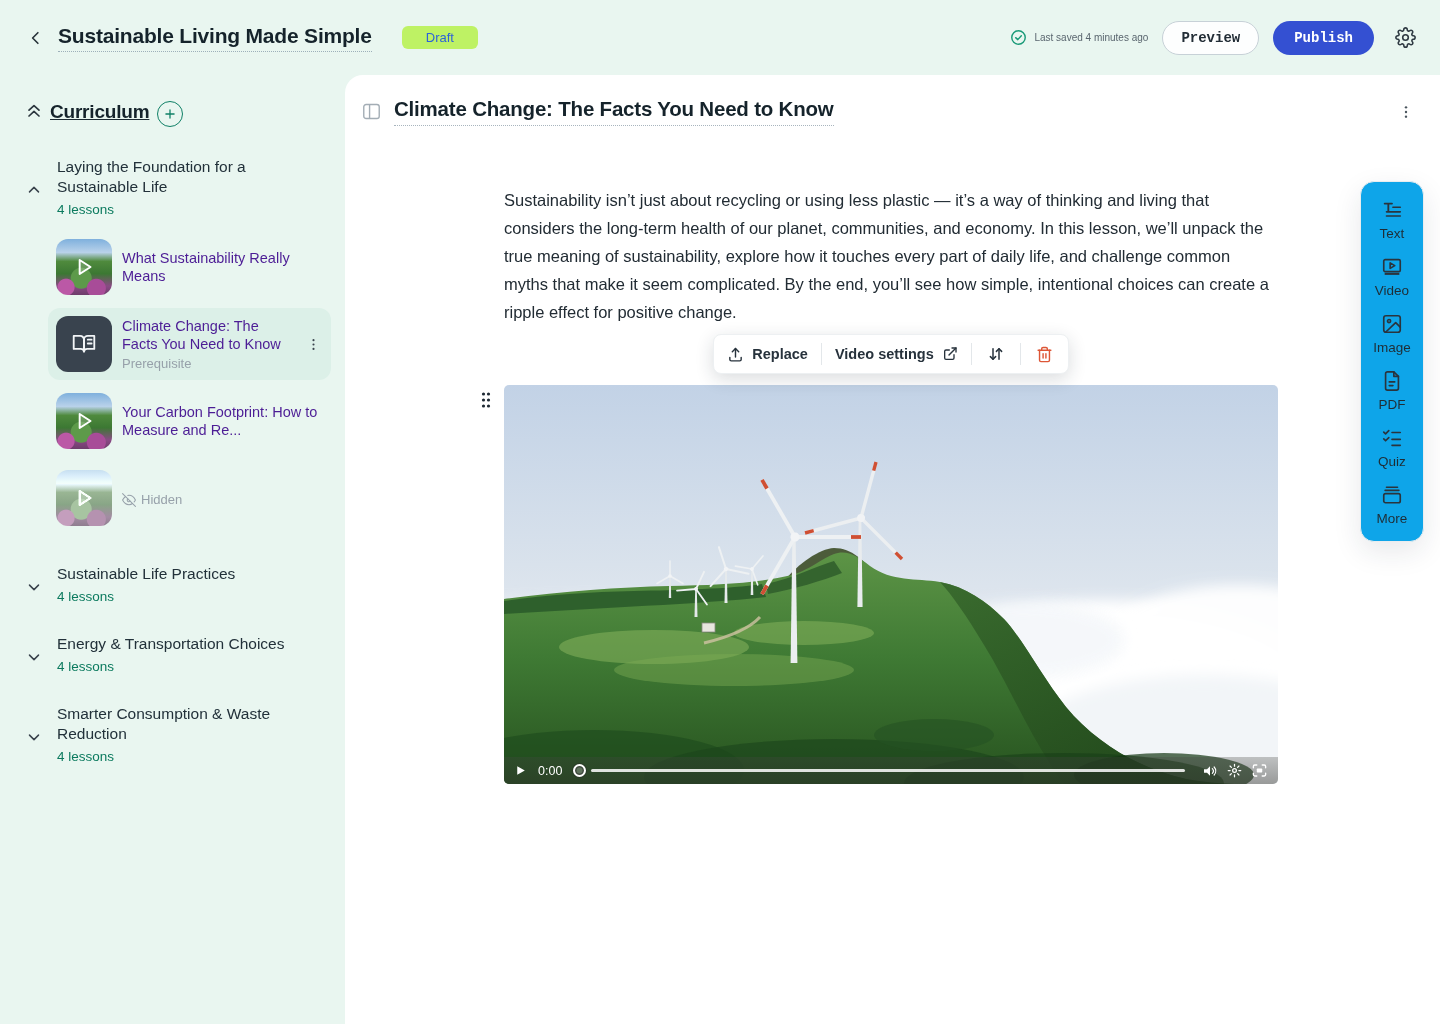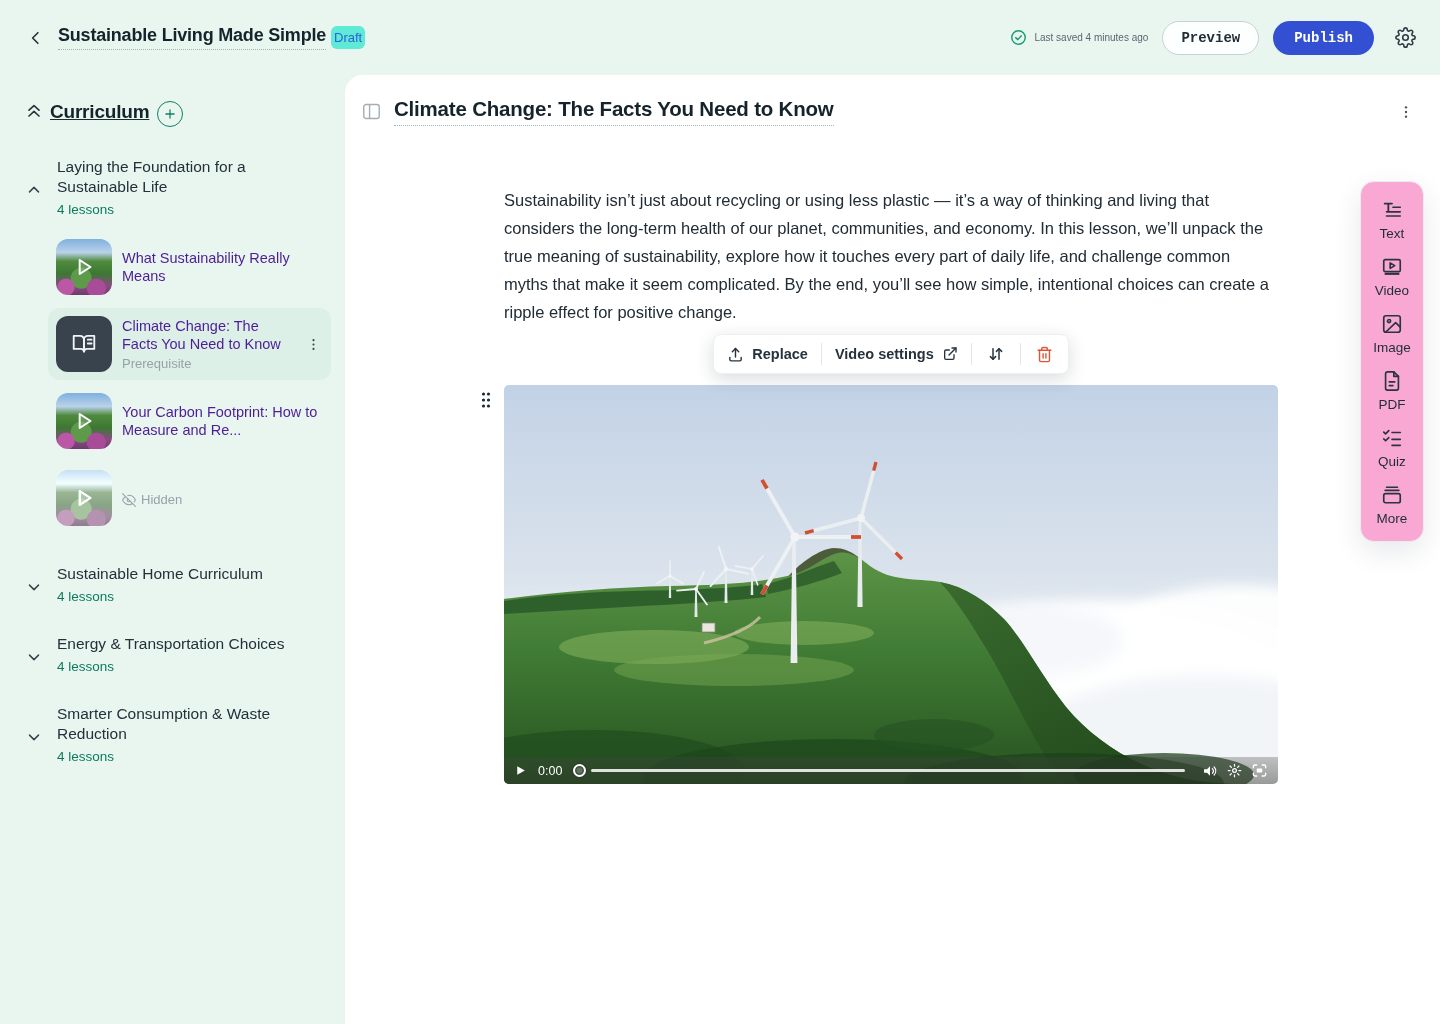--- a/index.html
+++ b/index.html
@@ -13,26 +13,26 @@
   }
   svg { display:block; }
 
   
   .topbar {
     position:absolute; top:0; left:0; right:0; height:75px;
     display:flex; align-items:center; padding:0 22px 0 24px;
   }
   .back-btn { width:24px; height:24px; display:flex; align-items:center; justify-content:center; cursor:pointer; color:#273239; }
   .course-title {
-    margin-left:10px; font-size:18px; font-weight:700; letter-spacing:-.2px; color:#15232b;
+    margin-left:10px; font-size:21px; font-weight:700; letter-spacing:-.2px; color:#15232b;
     border-bottom:1.6px dotted #9db0ba; padding-bottom:3px; cursor:text;
   }
   .draft-badge {
-    margin-left:5px; background:#5eead4; color:#2d62d9; font-size:13px; font-weight:500;
-    padding:4px 3px; border-radius:6px;
+    margin-left:30px; background:#bef264; color:#2d62d9; font-size:13px; font-weight:500;
+    padding:4px 24px; border-radius:6px;
   }
   .topbar-right { margin-left:auto; display:flex; align-items:center; gap:14px; }
   .saved { display:flex; align-items:center; gap:7px; color:#5a666f; font-size:10px; }
   .btn {
     font-family:Liberation Mono, monospace; font-size:14px; font-weight:600; border-radius:17px; padding:8px 18px;
     cursor:pointer; border:1px solid transparent;
   }
   .btn-preview { background:#fdfefe; border-color:#c7d1d7; color:#222d36; }
   .btn-publish { background:#3450d2; color:#ffffff; padding:8px 20px; }
   .gear-btn { width:26px; height:26px; color:#2e3942; display:flex; align-items:center; justify-content:center; cursor:pointer; margin-left:4px; }
@@ -116,21 +116,21 @@
   .scrub-knob {
     width:13px; height:13px; border-radius:50%; background:rgba(255,255,255,.25);
     border:2px solid #fff; box-shadow:0 0 0 1.5px rgba(40,40,40,.55) inset, 0 0 0 1px rgba(40,40,40,.4);
     cursor:pointer; flex:0 0 auto;
   }
   .progress { flex:1; height:2.5px; background:rgba(255,255,255,.85); border-radius:2px; margin:0 8px 0 -4px; cursor:pointer; }
 
   
   .tools-panel {
     position:absolute; right:16px; top:181px; width:64px;
-    background:#f9a8d4; border:1px solid #e9edef; border-radius:14px;
+    background:#0ea5e9; border:1px solid #e9edef; border-radius:14px;
     box-shadow:0 10px 28px rgba(28,44,58,.10);
     display:flex; flex-direction:column; align-items:center; padding:17px 0 15px; gap:15px;
   }
   .tool-item { display:flex; flex-direction:column; align-items:center; gap:5px; cursor:pointer; color:#2a343d; background:none; border:none; font-family:inherit; }
   .tool-item .tool-label { font-size:13.5px; color:#1f2d36; }
 </style>
 </head>
 <body>
 
 <div class="topbar">
@@ -259,21 +259,21 @@
       </div>
     </div>
   </div>
 
   <div class="section">
     <div class="section-head">
       <svg class="sec-chevron" width="18" height="18" viewBox="0 0 24 24" fill="none" stroke="currentColor" stroke-width="2" stroke-linecap="round" stroke-linejoin="round">
           <polyline points="6 9.5 12 15.5 18 9.5"></polyline>
         </svg>
       <div class="sec-info">
-        <div class="sec-title">Sustainable Home Curriculum</div>
+        <div class="sec-title">Sustainable Life Practices</div>
         <div class="sec-meta">4 lessons</div>
       </div>
     </div>
   </div>
 
   <div class="section">
     <div class="section-head">
       <svg class="sec-chevron" width="18" height="18" viewBox="0 0 24 24" fill="none" stroke="currentColor" stroke-width="2" stroke-linecap="round" stroke-linejoin="round">
           <polyline points="6 9.5 12 15.5 18 9.5"></polyline>
         </svg>

